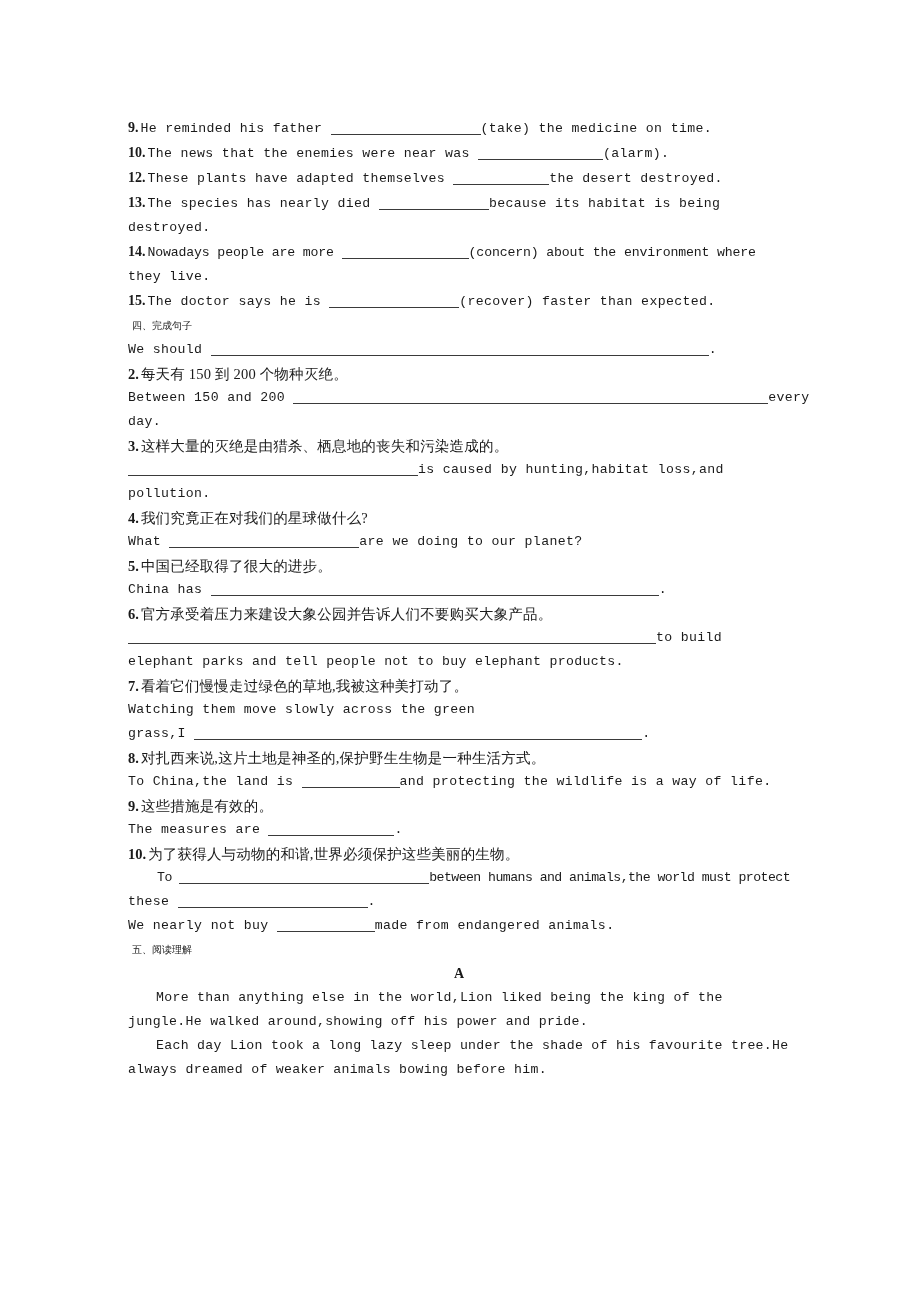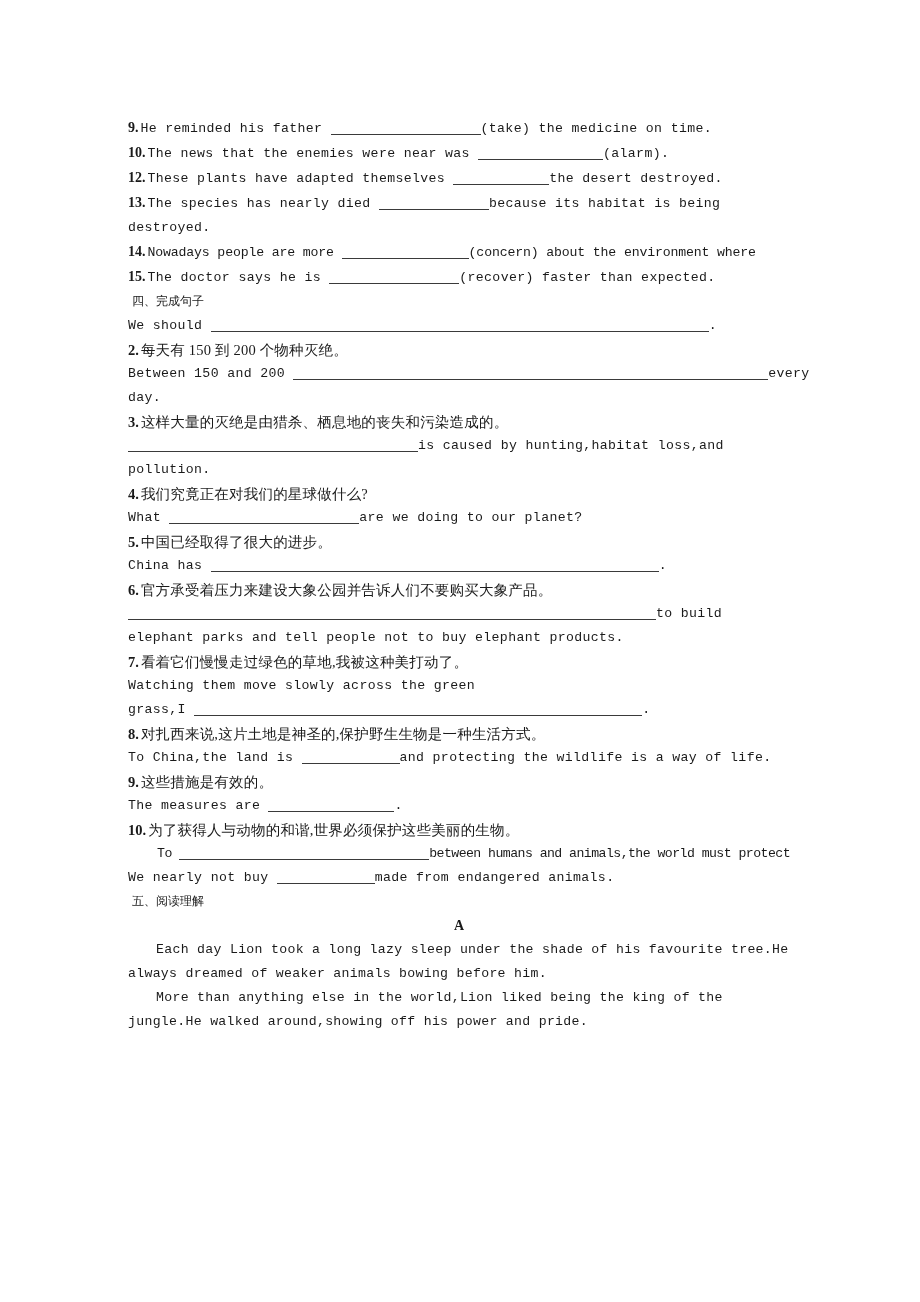--- a/index.html
+++ b/index.html
@@ -45,22 +45,22 @@
     font-family: "Liberation Serif", "DejaVu Serif", serif;
     font-size: 14.5px;
     line-height: 24px;
     letter-spacing: 0.2px;
     white-space: nowrap;
   }
   .cn .num { font-size: 14.5px; }
 
   
   .sec {
-    font-family: Liberation Mono, monospace;
-    font-size: 12px;
+    font-family: Liberation Sans, sans-serif;
+    font-size: 10px;
     line-height: 24px;
     padding-left: 4px;
     white-space: nowrap;
   }
 
   
   .blank {
     display: inline-block;
     border-bottom: 1.4px solid #3a3a3a;
     vertical-align: -3px;
@@ -106,20 +106,21 @@
 
   <div class="ln">
     <span class="num">13.</span><span>The species has nearly died </span><span class="blank" style="width:110px"></span><span>because its habitat is being</span>
   </div>
 
   <div class="ln">destroyed.</div>
 
   <div class="ln tight">
     <span class="num">14.</span><span>Nowadays people are more </span><span class="blank" style="width:127px"></span><span>(concern) about the environment where</span>
   </div>
+  <div class="ln">they live.</div>
 
   <div class="ln">
     <span class="num">15.</span><span>The doctor says he is </span><span class="blank" style="width:130px"></span><span>(recover) faster than expected.</span>
   </div>
 
   <div class="sec">四、完成句子</div>
 
   <div class="ln">
     <span>We should </span><span class="blank" style="width:498px"></span><span>.</span>
   </div>
@@ -183,25 +184,28 @@
   <div class="ln">
     <span>The measures are </span><span class="blank" style="width:126px"></span><span>.</span>
   </div>
 
   <div class="cn">
     <span class="num">10.</span><span>为了获得人与动物的和谐,世界必须保护这些美丽的生物。</span>
   </div>
   <div class="ln vtight">
     <span>To </span><span class="blank" style="width:250px"></span><span>between humans and animals,the world must protect</span>
   </div>
+  <div class="ln">
+    <span>these </span><span class="blank" style="width:190px"></span><span>.</span>
+  </div>
 
   <div class="ln">
     <span>We nearly not buy </span><span class="blank" style="width:98px"></span><span>made from endangered animals.</span>
   </div>
 
   <div class="sec">五、阅读理解</div>
 
   <div class="center">A</div>
 
+  <div class="para">More than anything else in the world,Lion liked being the king of the jungle.He walked around,showing off his power and pride.</div>
   <div class="para">Each day Lion took a long lazy sleep under the shade of his favourite tree.He always dreamed of weaker animals bowing before him.</div>
-  <div class="para">More than anything else in the world,Lion liked being the king of the jungle.He walked around,showing off his power and pride.</div>
 
 </div>
 
 </body></html>

